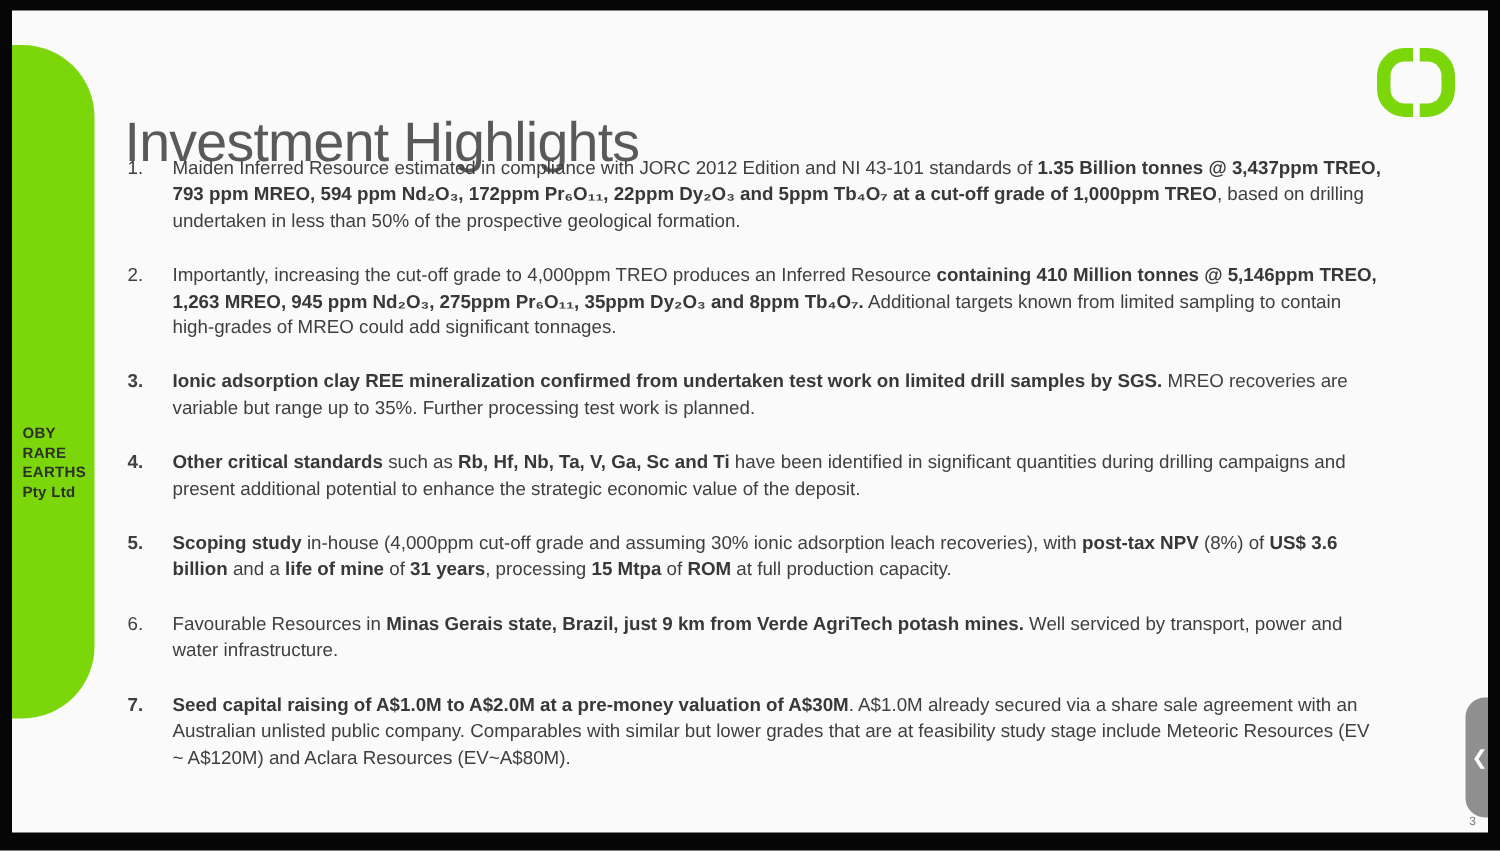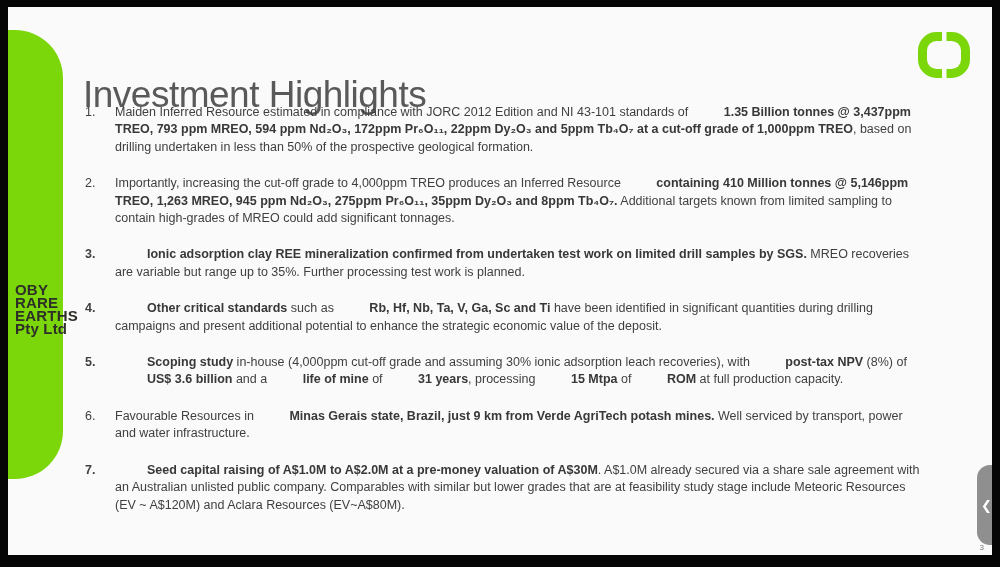--- a/index.html
+++ b/index.html
@@ -14,21 +14,21 @@
     overflow:hidden;
   }
   
   .greenbar{
     position:absolute;left:0;top:23px;width:55px;height:449px;
     background:var(--green,#7bd60a);
     border-radius:0 48px 48px 0;
   }
   .sidebar-text{
     position:absolute;left:7px;top:253px;
-    font-size:15px;line-height:13px;font-weight:700;
+    font-size:10px;line-height:13px;font-weight:700;
     color:#2d2f28;letter-spacing:.2px;white-space:pre;
   }
   .title{
     position:absolute;left:75px;top:42px;
     font-size:37px;font-weight:400;color:var(--title,#595959);
     letter-spacing:-.5px;
   }
   
   .logo{position:absolute;right:22px;top:25px;width:52px;height:46px;}
   
@@ -40,21 +40,21 @@
   .item{display:flex;}
   .num{
     flex:0 0 30px;font-size:12.5px;line-height:17.4px;
     color:var(--body,#3f3f3f);
   }
   .num.b{font-weight:700;}
   .txt{
     flex:1;font-size:12.5px;line-height:17.4px;
     color:var(--body,#3f3f3f);
   }
-  .txt strong{font-weight:700;color:#383838;margin-left:32px;}
+  .txt strong{font-weight:700;color:#383838;}
   
   .nav-btn{
     position:absolute;right:-13px;top:458px;width:28px;height:80px;
     background:var(--nav,#8f8f8f);border-radius:13px;
     display:flex;align-items:center;
     cursor:pointer;
   }
   .nav-btn .chev{
     color:#ffffff;font-size:13px;font-weight:700;padding-left:4px;
   }

